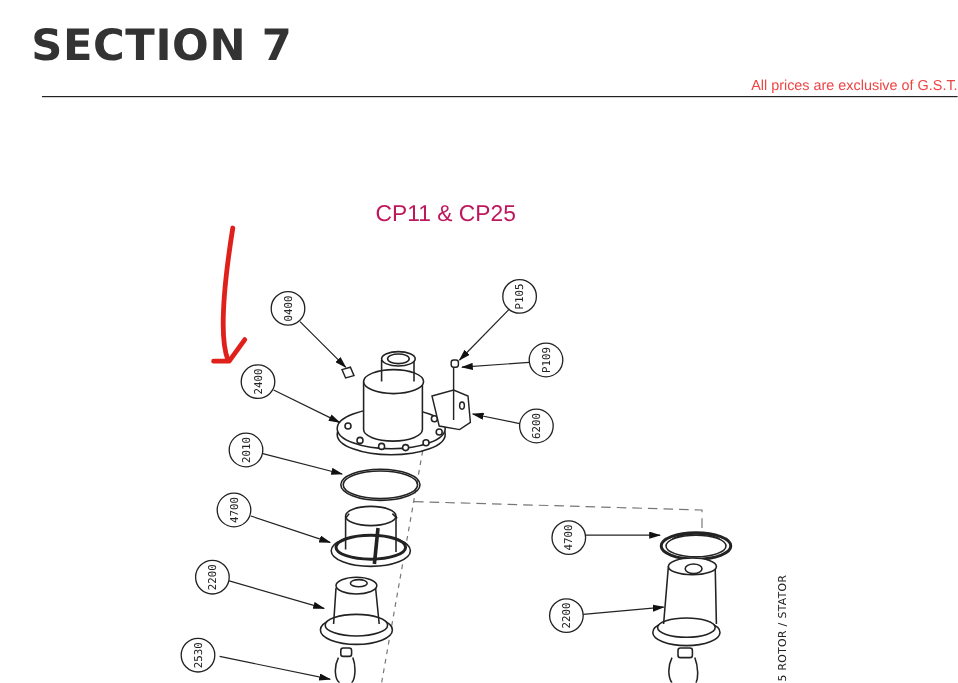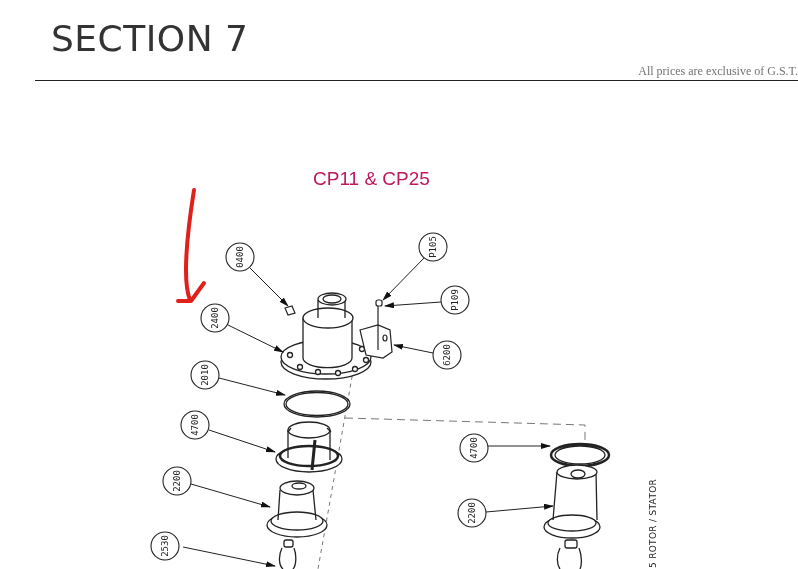--- a/index.html
+++ b/index.html
@@ -2,33 +2,33 @@
 <html><head>
   <meta charset="utf-8">
   <style>
     html, body { margin: 0; padding: 0; }
     body {
       width: 798px; height: 569px; overflow: hidden;
       background: #ffffff; position: relative;
       font-family: "DejaVu Sans", sans-serif;
     }
     .section-title {
-      position: absolute; left: 51px; top: 18px;
+      position: absolute; left: 26px; top: 18px;
       font-family: "DejaVu Sans", sans-serif;
       font-size: 36px; color: #333333; letter-spacing: 0.5px;
-      font-weight: normal;
+      font-weight: bold;
     }
     .rule {
       position: absolute; left: 35px; top: 80px; width: 763px; height: 1px;
       background: #222222;
     }
     .gst-note {
       position: absolute; right: 0px; top: 64px;
-      font-family: Liberation Serif, serif;
-      font-size: 12px; color: #737373;
+      font-family: Liberation Sans, sans-serif;
+      font-size: 12px; color: #ef4444;
     }
     .diagram-title {
       position: absolute; left: 313px; top: 168px;
       font-family: "Liberation Sans", sans-serif;
       font-size: 19px; color: #be185d;
     }
     svg.diagram { position: absolute; left: 0; top: 0; }
     .callout-text {
       font-family: "DejaVu Sans Mono", monospace; font-size: 9px; fill: #222;
     }

